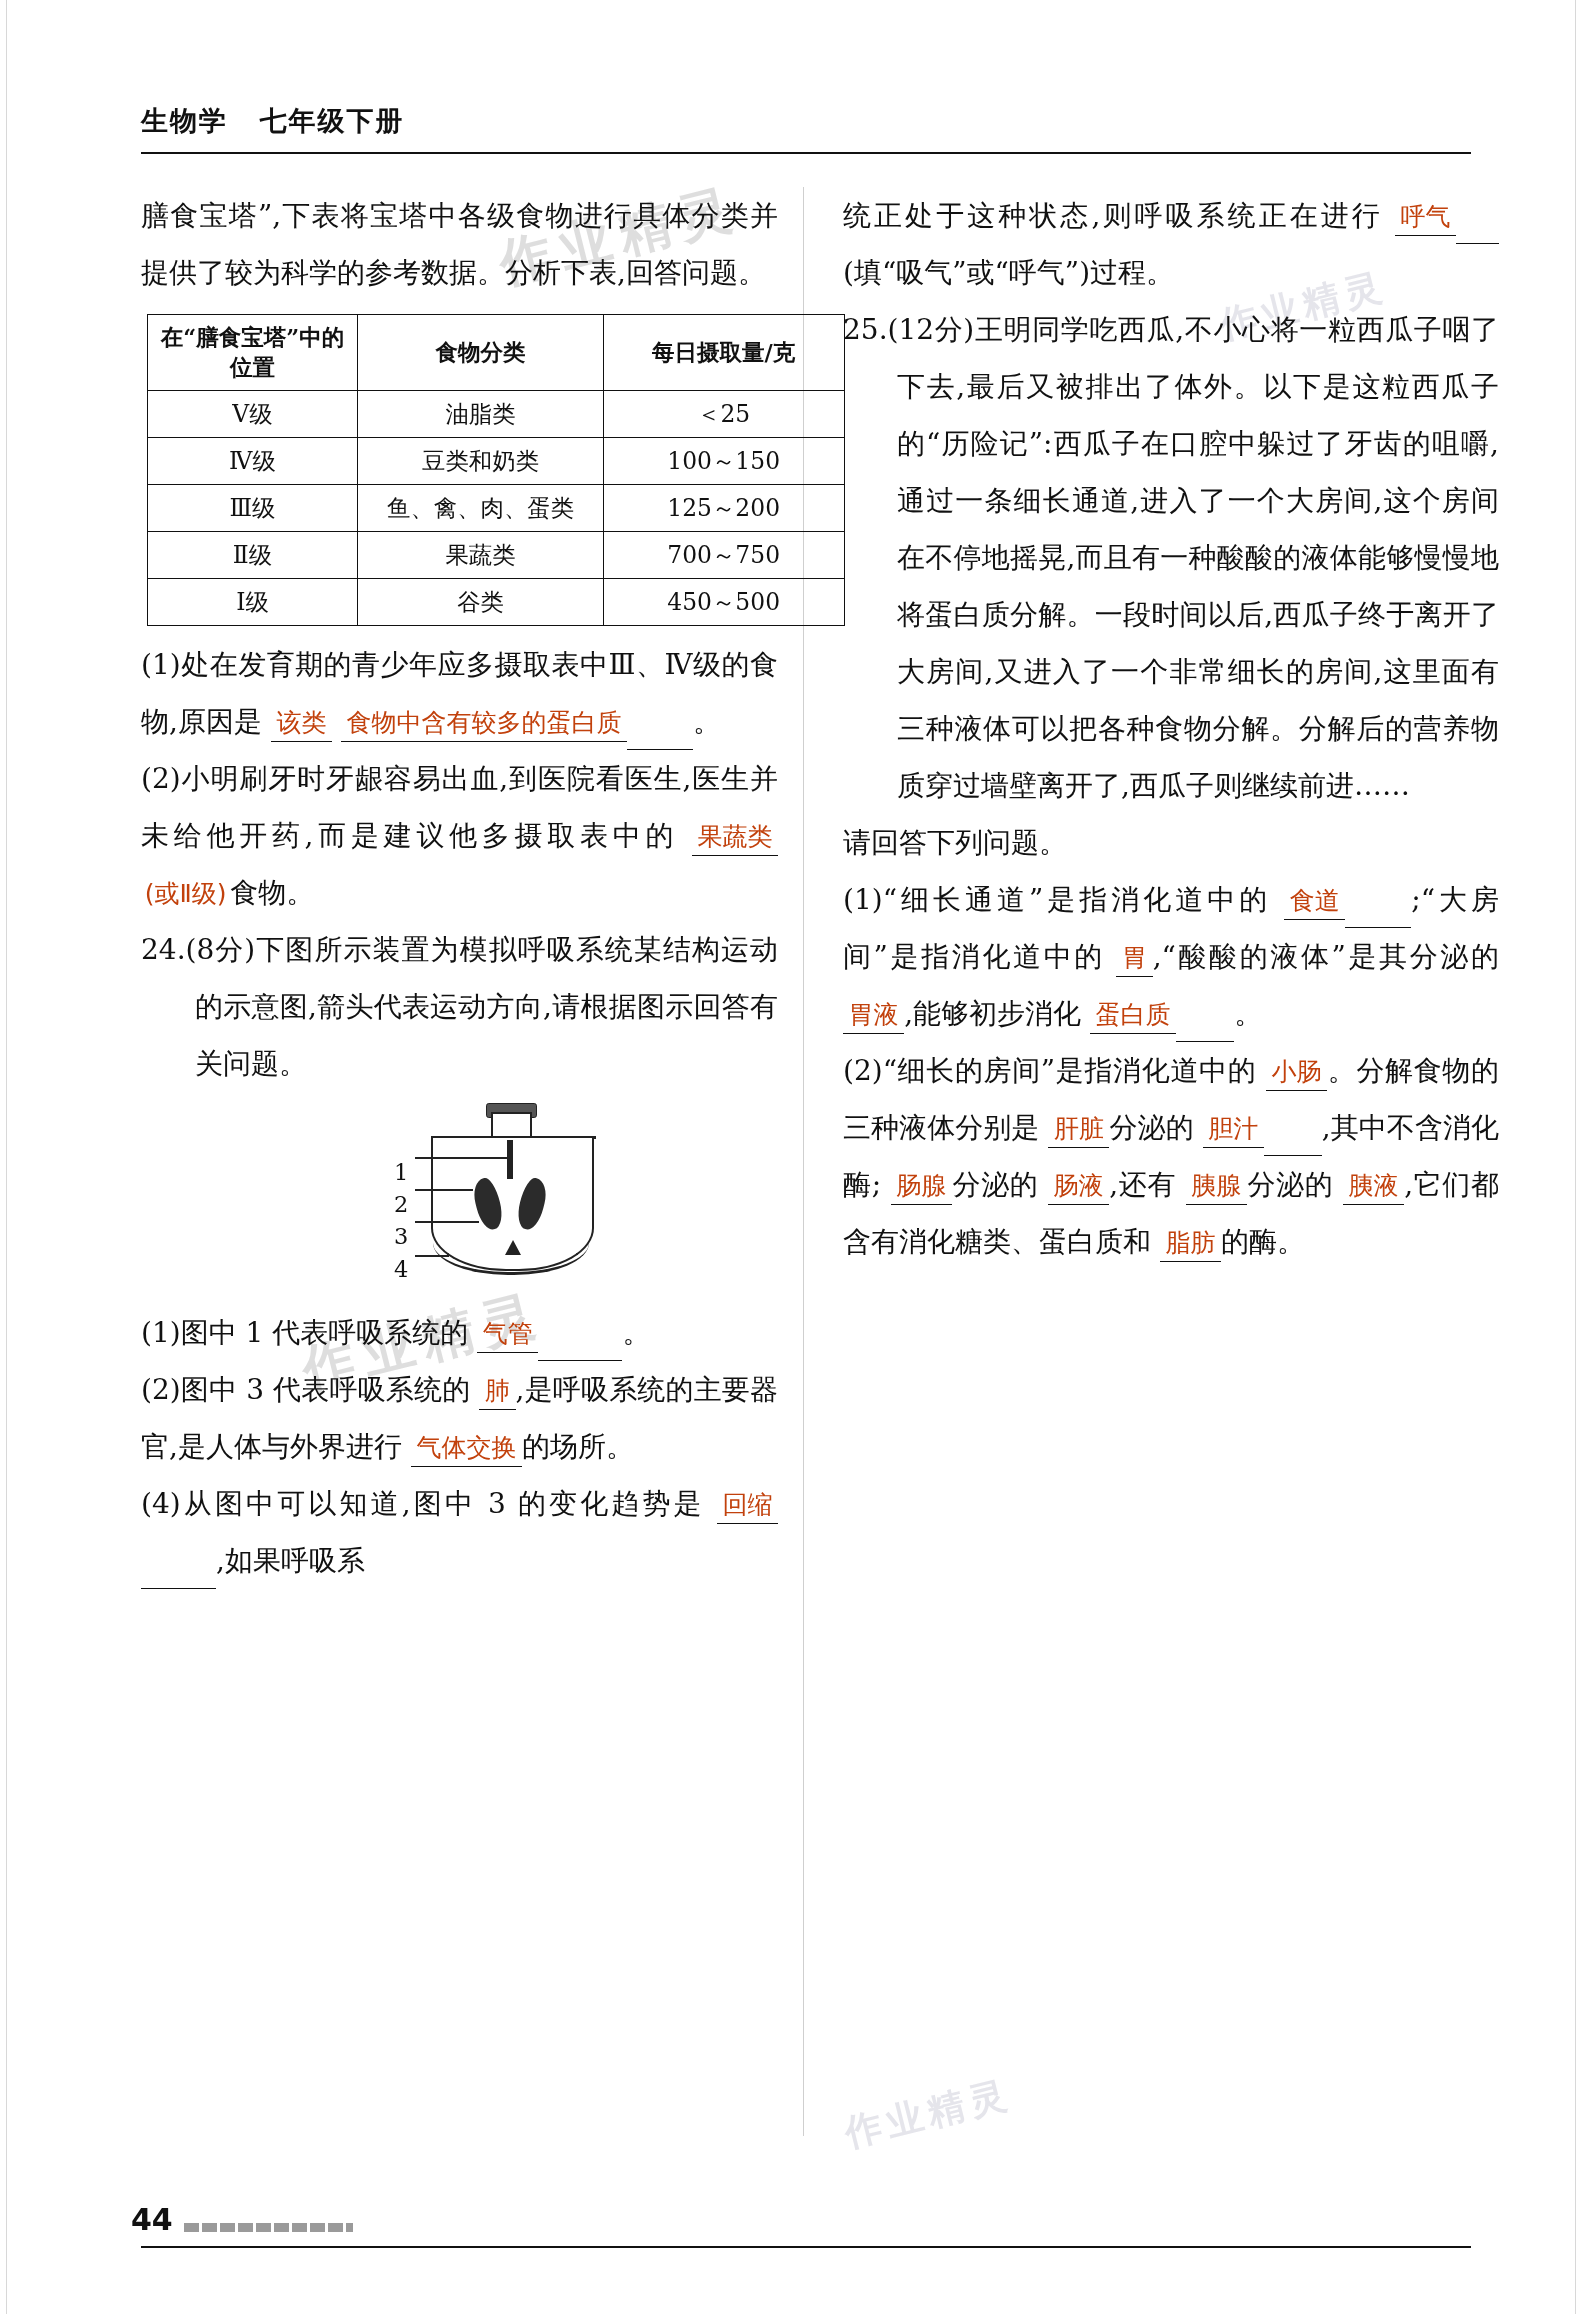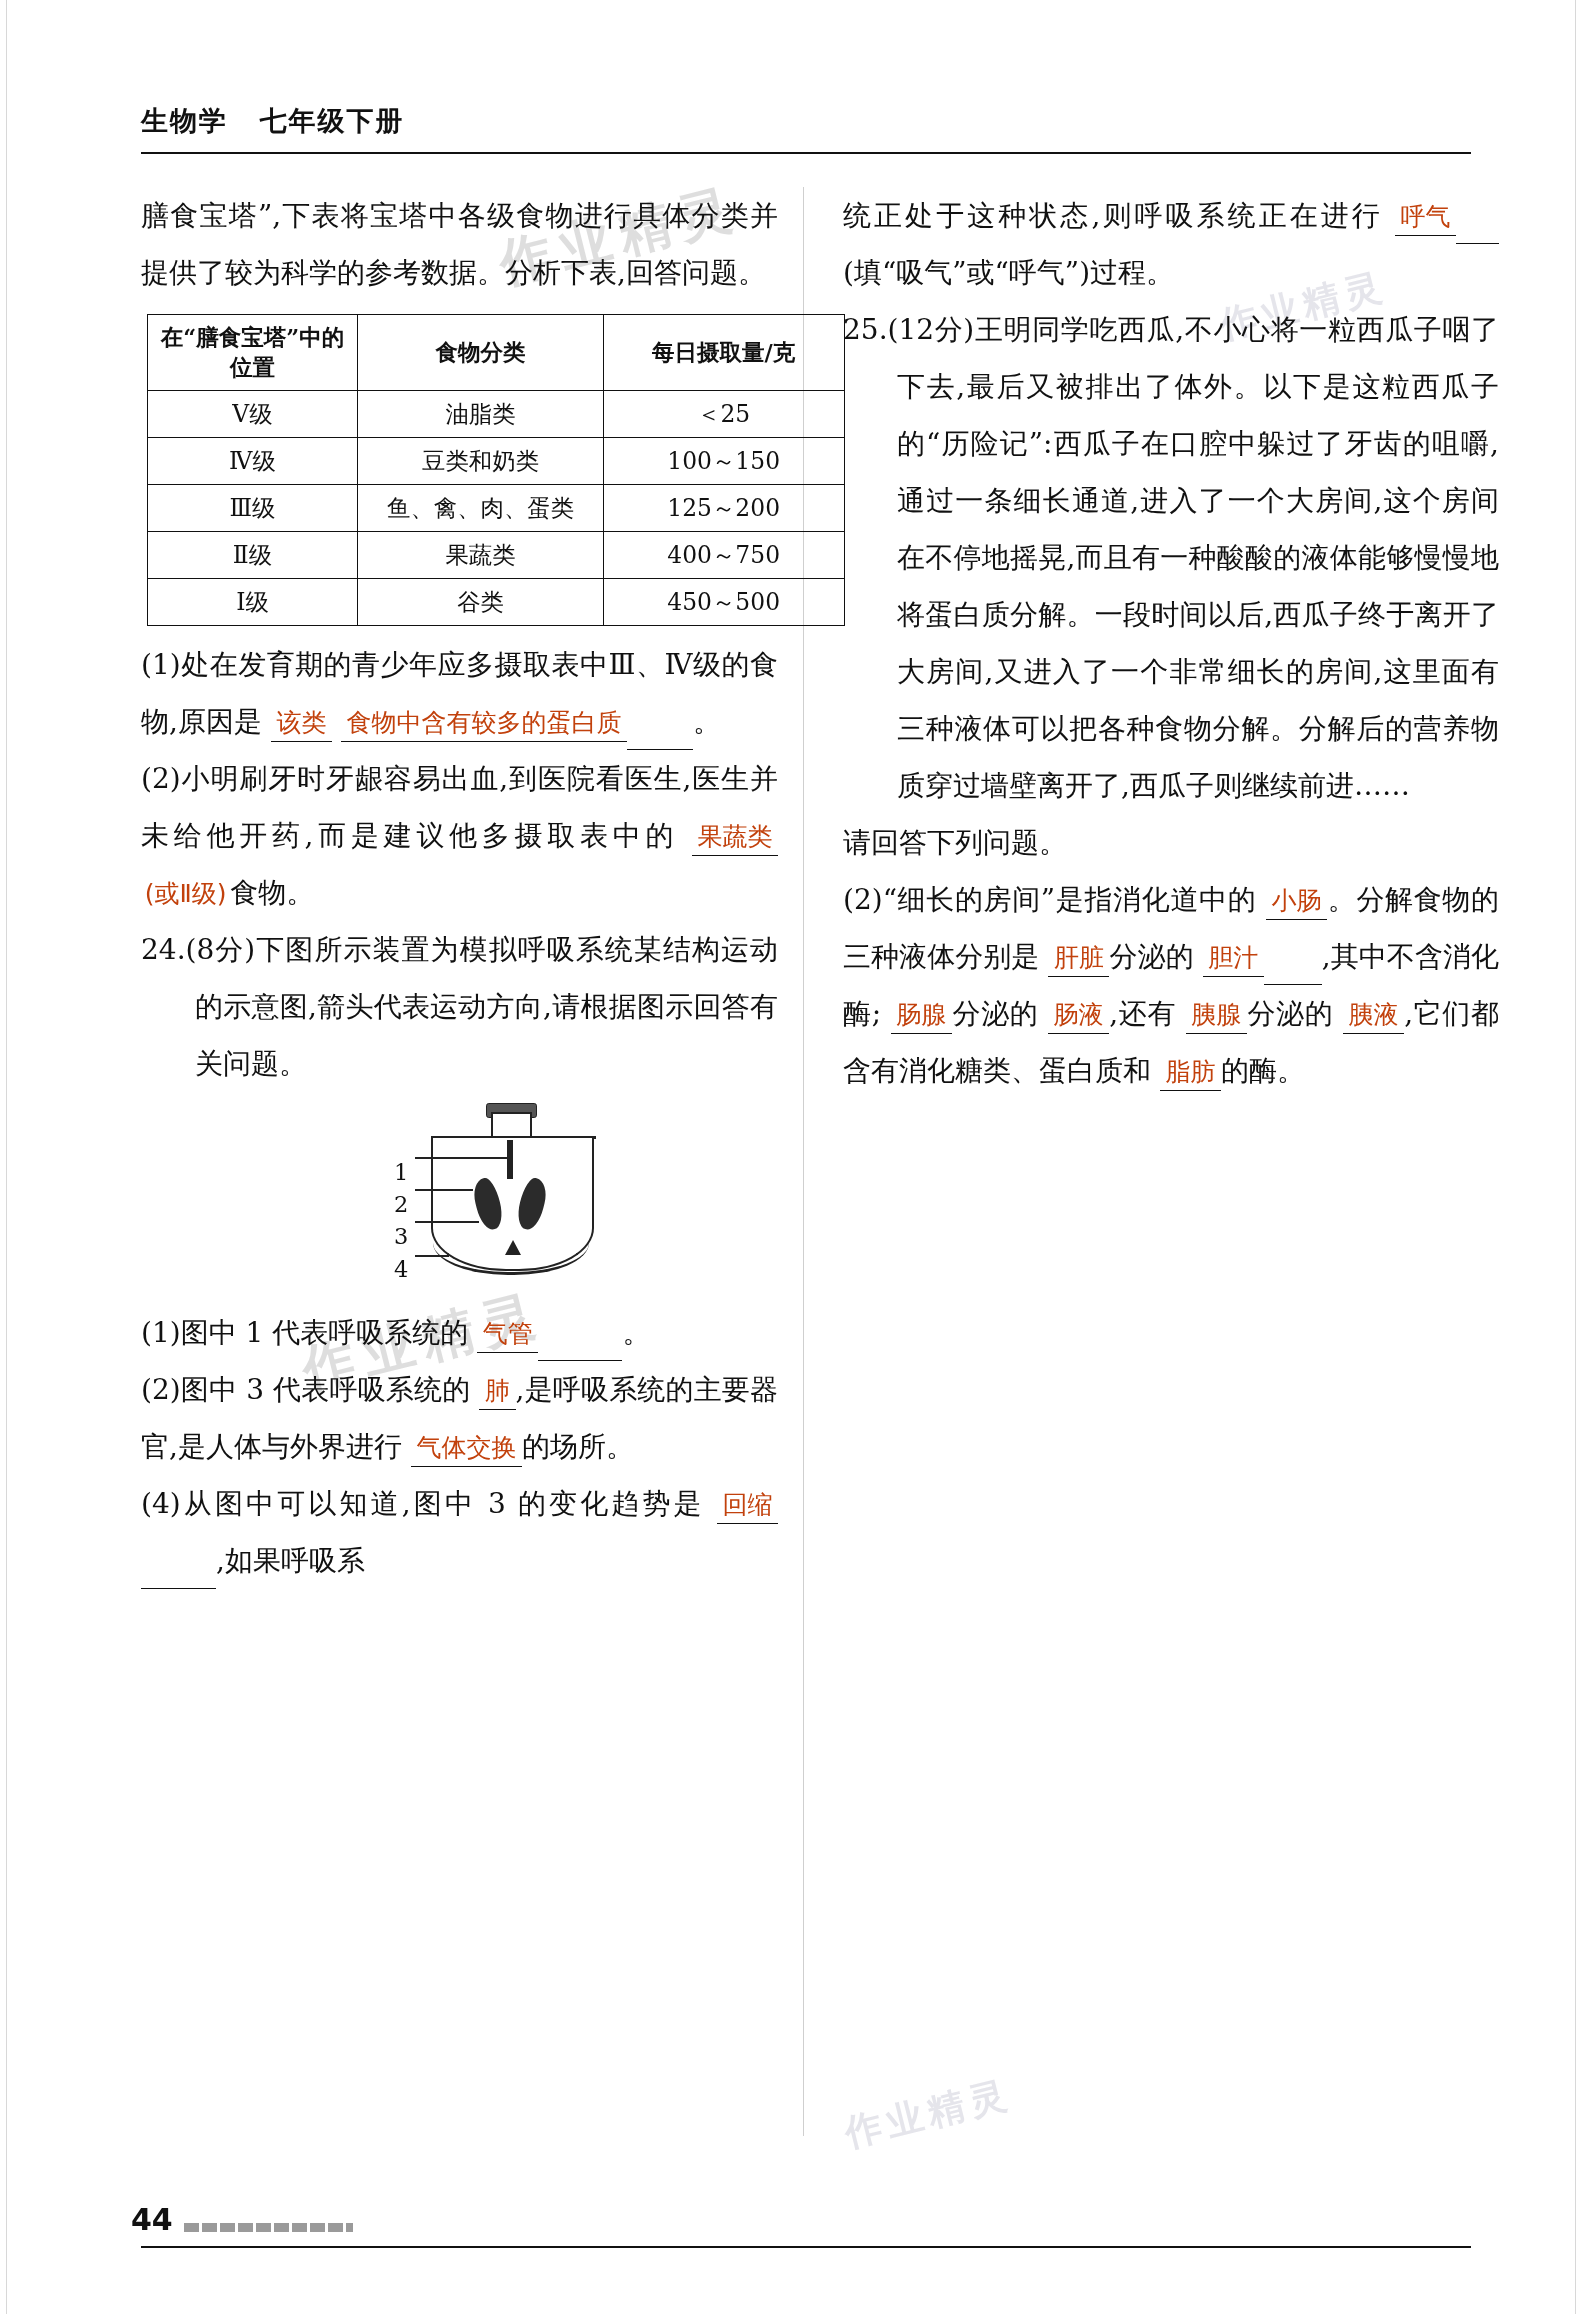--- a/index.html
+++ b/index.html
@@ -321,21 +321,21 @@
           <td class="c3">100～150</td>
         </tr>
         <tr>
           <td class="c1">Ⅲ级</td>
           <td class="c2">鱼、禽、肉、蛋类</td>
           <td class="c3">125～200</td>
         </tr>
         <tr>
           <td class="c1">Ⅱ级</td>
           <td class="c2">果蔬类</td>
-          <td class="c3">400～750</td>
+          <td class="c3">700～750</td>
         </tr>
         <tr>
           <td class="c1">Ⅰ级</td>
           <td class="c2">谷类</td>
           <td class="c3">450～500</td>
         </tr>
       </tbody>
     </table>
 
     <p class="para">
@@ -405,20 +405,27 @@
       <span>统正处于这种状态,则呼吸系统正在进行</span>
       <span class="ans">呼气</span><span class="blank" style="width:43px;"></span><span>(填“吸气”或“呼气”)过程。</span>
     </p>
 
     <p class="para hang">
       <span class="qnum">25.</span><span>(12分)</span><span>王明同学吃西瓜,不小心将一粒西瓜子咽了下去,最后又被排出了体外。以下是这粒西瓜子的“历险记”:西瓜子在口腔中躲过了牙齿的咀嚼,通过一条细长通道,进入了一个大房间,这个房间在不停地摇晃,而且有一种酸酸的液体能够慢慢地将蛋白质分解。一段时间以后,西瓜子终于离开了大房间,又进入了一个非常细长的房间,这里面有三种液体可以把各种食物分解。分解后的营养物质穿过墙壁离开了,西瓜子则继续前进……</span>
     </p>
 
     <p class="para">请回答下列问题。</p>
 
+    <p class="para">
+      <span>(1)“细长通道”是指消化道中的</span>
+      <span class="ans">食道</span><span class="blank" style="width:66px;"></span><span>;“大房间”是指消化道中的</span>
+      <span class="ans">胃</span><span>,“酸酸的液体”是其分泌的</span>
+      <span class="ans">胃液</span><span>,能够初步消化</span>
+      <span class="ans">蛋白质</span><span class="blank" style="width:58px;"></span><span>。</span>
+    </p>
 
     <p class="para">
       <span>(2)“细长的房间”是指消化道中的</span>
       <span class="ans">小肠</span><span>。分解食物的三种液体分别是</span>
       <span class="ans">肝脏</span><span>分泌的</span>
       <span class="ans">胆汁</span><span class="blank" style="width:58px;"></span><span>,其中不含消化酶;</span>
       <span class="ans">肠腺</span><span>分泌的</span>
       <span class="ans">肠液</span><span>,还有</span>
       <span class="ans">胰腺</span><span>分泌的</span>
       <span class="ans">胰液</span><span>,它们都含有消化糖类、蛋白质和</span>

